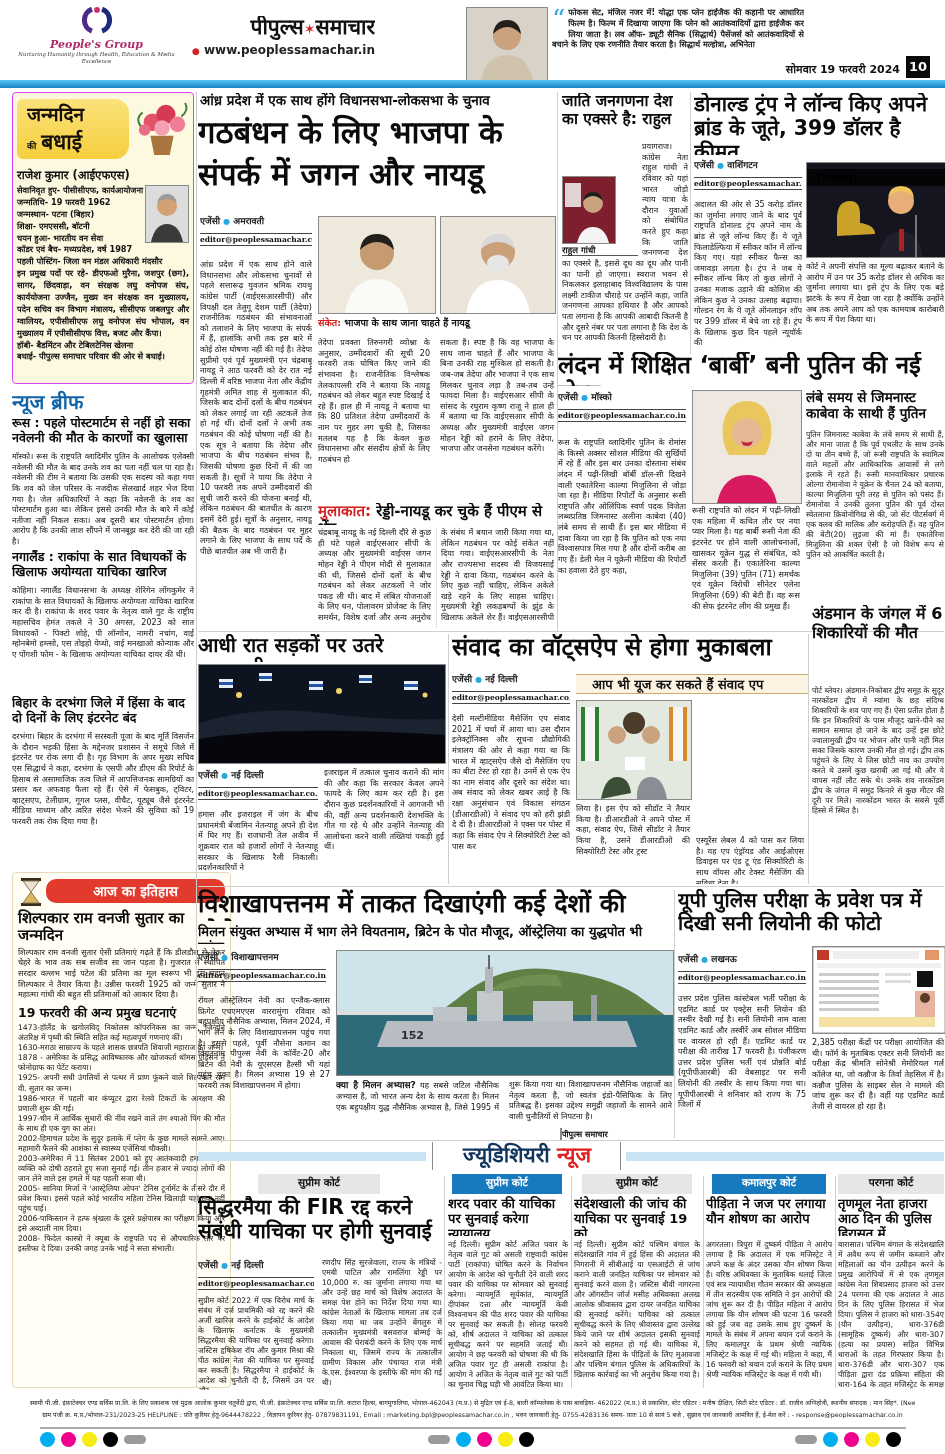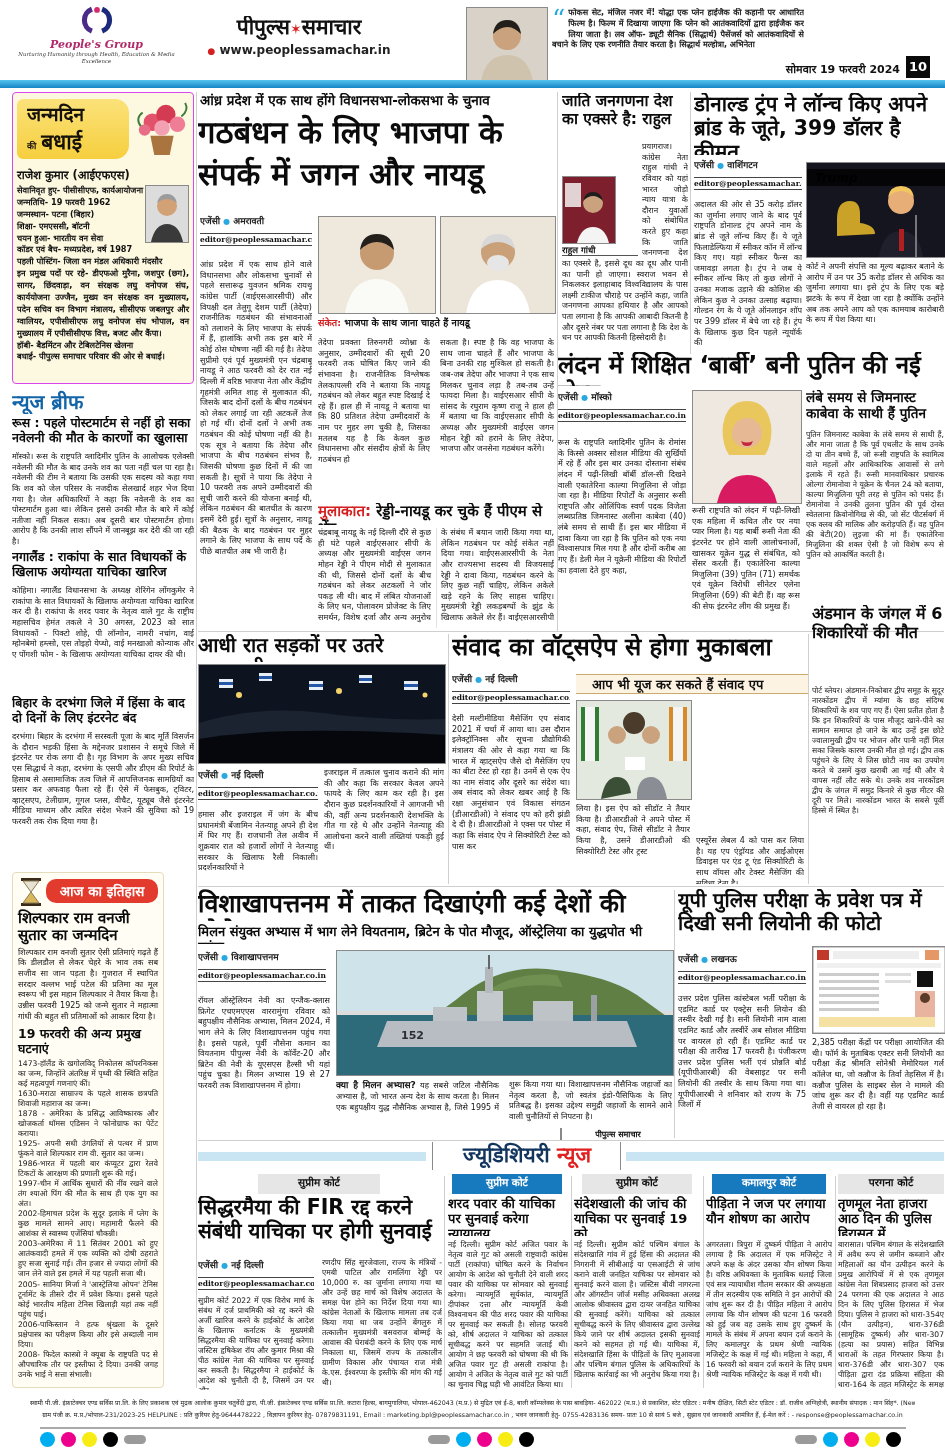--- a/index.html
+++ b/index.html
@@ -37,21 +37,21 @@
   <div class="abs" style="left:14px;top:4px;width:165px;height:76px;text-align:center;">
     <svg width="34" height="34" viewBox="0 0 40 40" style="display:block;margin:0 auto;">
       <path d="M14 6 a14 14 0 0 0 0 26" stroke="#4b2a8a" stroke-width="6" fill="none"></path>
       <path d="M26 6 a14 14 0 0 1 0 26" stroke="#1b2a7a" stroke-width="6" fill="none"></path>
       <circle cx="20" cy="7" r="3.4" fill="#d42a6f"></circle>
     </svg>
     <div style="font-family:'DejaVu Serif',serif;font-style:italic;color:#b02a6a;font-size:11px;font-weight:bold;">People's Group</div>
     <div style="font-family:'DejaVu Serif',serif;font-style:italic;font-size:5.4px;color:#333;line-height:1.3;">Nurturing Humanity through Health, Education &amp; Media Excellence</div>
   </div>
 
-  <div class="abs" style="left:204px;top:16px;width:190px;height:58px;text-align:center;">
+  <div class="abs" style="left:185px;top:16px;width:190px;height:58px;text-align:right;">
     <div style="font-size:21px;font-weight:bold;color:#111;line-height:1.1;">
       <span>पीपुल्स</span><span class="red" style="font-size:14px;">✶</span><span>समाचार</span>
     </div>
     <div style="font-size:12px;font-weight:bold;color:#222;margin-top:4px;">
       <span class="red" style="font-size:9px;">●</span>
       <span>www.peoplessamachar.in</span>
     </div>
   </div>
 
   <div class="abs photo" style="left:466px;top:7px;width:80px;height:73px;">
@@ -119,21 +119,21 @@
 
   <div class="abs hl" style="left:12px;top:416px;width:182px;height:34px;font-size:12.5px;">रूस : पहले पोस्टमार्टम से नहीं हो सका नवेलनी की मौत के कारणों का खुलासा</div>
   <div class="abs body" style="left:12px;top:452px;width:182px;height:94px;">मॉस्को। रूस के राष्ट्रपति व्लादिमीर पुतिन के आलोचक एलेक्सी नवेलनी की मौत के बाद उनके शव का पता नहीं चल पा रहा है। नवेलनी की टीम ने बताया कि उसकी एक सदस्य को कहा गया कि शव को जेल परिसर के नजदीक सेलखार्द शहर भेज दिया गया है। जेल अधिकारियों ने कहा कि नवेलनी के शव का पोस्टमार्टम हुआ था। लेकिन इससे उनकी मौत के बारे में कोई नतीजा नहीं निकल सका। अब दूसरी बार पोस्टमार्टम होगा। आरोप है कि उनकी लाश सौंपने में जानबूझ कर देरी की जा रही है।</div>
 
   <div class="abs hl" style="left:12px;top:550px;width:182px;height:34px;font-size:12.5px;">नगालैंड : राकांपा के सात विधायकों के खिलाफ अयोग्यता याचिका खारिज</div>
   <div class="abs body" style="left:12px;top:586px;width:182px;height:106px;">कोहिमा। नगालैंड विधानसभा के अध्यक्ष शेरिंगेन लोंगकुमेर ने राकांपा के सात विधायकों के खिलाफ अयोग्यता याचिका खारिज कर दी है। राकांपा के शरद पवार के नेतृत्व वाले गुट के राष्ट्रीय महासचिव हेमंत तकले ने 30 अगस्त, 2023 को सात विधायकों - पिक्टो शोहे, पी लॉन्गोन, नामरी नचांग, वाई म्होनबेमो हम्त्सो, एस तोइहो येप्थो, वाई मनखाओ कोन्याक और ए पोंगशी फोम - के खिलाफ अयोग्यता याचिका दायर की थी।</div>
 
   <div class="abs hl" style="left:12px;top:696px;width:182px;height:34px;font-size:12.5px;">बिहार के दरभंगा जिले में हिंसा के बाद दो दिनों के लिए इंटरनेट बंद</div>
   <div class="abs body" style="left:12px;top:732px;width:182px;height:130px;">दरभंगा। बिहार के दरभंगा में सरस्वती पूजा के बाद मूर्ति विसर्जन के दौरान भड़की हिंसा के मद्देनजर प्रशासन ने समूचे जिले में इंटरनेट पर रोक लगा दी है। गृह विभाग के अपर मुख्य सचिव एस सिद्धार्थ ने कहा, दरभंगा के एसपी और डीएम की रिपोर्ट के हिसाब से असामाजिक तत्व जिले में आपत्तिजनक सामग्रियों का प्रसार कर अफवाह फैला रहे हैं। ऐसे में फेसबुक, ट्विटर, व्हाट्सएप, टेलीग्राम, गूगल प्लस, वीचैट, यूट्यूब जैसे इंटरनेट मीडिया माध्यम और त्वरित संदेश भेजने की सुविधा को 19 फरवरी तक रोक दिया गया है।</div>
 
-  <div class="abs" style="left:12px;top:872px;width:152px;height:516px;background:#fffdf4;border:1px solid #e3dbb9;border-radius:4px;padding:4px 5px;box-sizing:border-box;">
+  <div class="abs" style="left:12px;top:872px;width:219px;height:516px;background:#fffdf4;border:1px solid #e3dbb9;border-radius:4px;padding:4px 5px;box-sizing:border-box;">
     <div style="position:relative;height:30px;">
       <div class="abs" style="left:28px;top:2px;right:0;background:#e23b2e;color:#fff;font-size:13.5px;font-weight:bold;text-align:center;border-radius:10px;padding:3px 0;">आज का इतिहास</div>
       <svg class="abs" style="left:0;top:0;" width="26" height="30" viewBox="0 0 26 30">
         <rect x="3" y="1" width="20" height="3" fill="#3a2c18"></rect>
           <rect x="3" y="26" width="20" height="3" fill="#3a2c18"></rect>
         <path d="M5 4 L21 4 L13 15 Z" fill="#e8e2d2" stroke="#8a7a55"></path>
         <path d="M5 26 L21 26 L13 15 Z" fill="#d9b75a" stroke="#8a7a55"></path>
       </svg>
     </div>
     <div class="hl" style="font-size:15px;margin:3px 0;">शिल्पकार राम वनजी सुतार का जन्मदिन</div>
@@ -332,21 +332,21 @@
       <rect x="196" y="50" width="40" height="20" fill="#bdc3c7"></rect>
       <rect x="96" y="56" width="34" height="14" fill="#bdc3c7"></rect>
       <line x1="152" y1="4" x2="152" y2="18" stroke="#666" stroke-width="2"></line>
       <rect x="254" y="44" width="6" height="26" fill="#9aa0a4"></rect>
     </svg>
     <div class="abs" style="left:64px;top:78px;color:#2b2f33;font-size:11px;font-weight:bold;">152</div>
   </div>
   <div class="abs body" style="left:336px;top:1080px;width:336px;height:52px;column-count:2;column-gap:10px;">
     <span class="b" style="font-size:9px;">क्या है मिलन अभ्यास?</span><span> यह सबसे जटिल नौसैनिक अभ्यास है, जो भारत अन्य देश के साथ करता है। मिलन एक बहुपक्षीय युद्ध नौसैनिक अभ्यास है, जिसे 1995 में शुरू किया गया था। विशाखापत्तनम नौसैनिक जहाजों का नेतृत्व करता है, जो स्वतंत्र इंडो-पैसिफिक के लिए प्रतिबद्ध है। इसका उद्देश्य समुद्री जहाजों के सामने आने वाली चुनौतियों से निपटना है।</span>
   </div>
-  <div class="abs" style="left:560px;top:1128px;width:112px;height:12px;font-size:8px;font-weight:bold;text-align:center;border-left:2px solid #888;">पीपुल्स समाचार</div>
+  <div class="abs" style="left:560px;top:1128px;width:112px;height:12px;font-size:8px;font-weight:bold;text-align:left;border-left:2px solid #888;">पीपुल्स समाचार</div>
 
   <div class="abs hl" style="left:678px;top:889px;width:266px;height:58px;font-size:20px;">यूपी पुलिस परीक्षा के प्रवेश पत्र में दिखी सनी लियोनी की फोटो</div>
   <div class="abs" style="left:678px;top:952px;width:128px;height:40px;">
     <div class="byline"><span>एजेंसी</span> <span class="dot">●</span> <span>लखनऊ</span></div>
     <span class="email">editor@peoplessamachar.co.in</span>
   </div>
   <div class="abs body" style="left:678px;top:994px;width:128px;height:144px;">उत्तर प्रदेश पुलिस कांस्टेबल भर्ती परीक्षा के एडमिट कार्ड पर एक्ट्रेस सनी लियोन की तस्वीर देखी गई है। सनी लियोनी नाम वाला एडमिट कार्ड और तस्वीरें अब सोशल मीडिया पर वायरल हो रही हैं। एडमिट कार्ड पर परीक्षा की तारीख 17 फरवरी है। पंजीकरण उत्तर प्रदेश पुलिस भर्ती एवं प्रोन्नति बोर्ड (यूपीपीआरबी) की वेबसाइट पर सनी लियोनी की तस्वीर के साथ किया गया था। यूपीपीआरबी ने शनिवार को राज्य के 75 जिलों में</div>
   <div class="abs photo" style="left:812px;top:946px;width:132px;height:86px;background:#fff;">
     <svg viewBox="0 0 132 86" preserveAspectRatio="none">
       <rect width="132" height="86" fill="#ffffff" stroke="#999"></rect>

